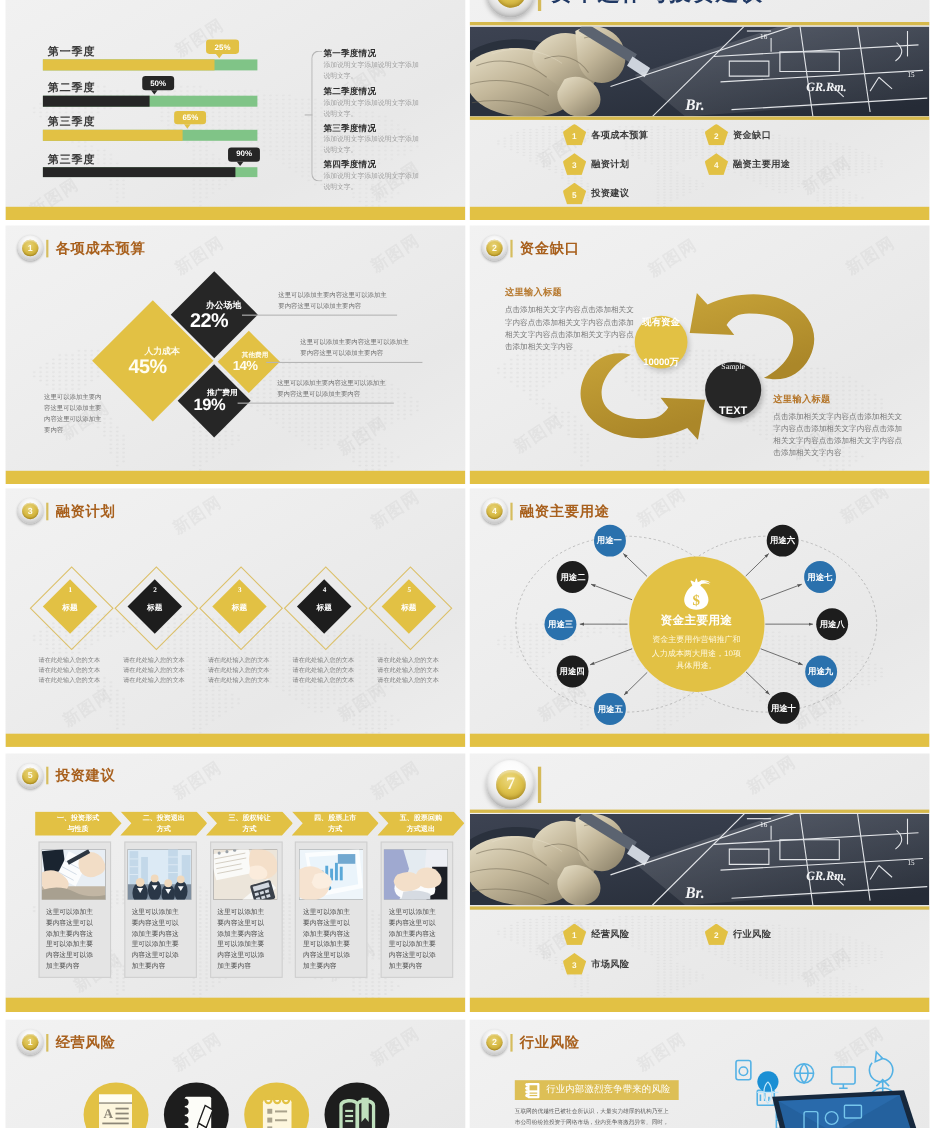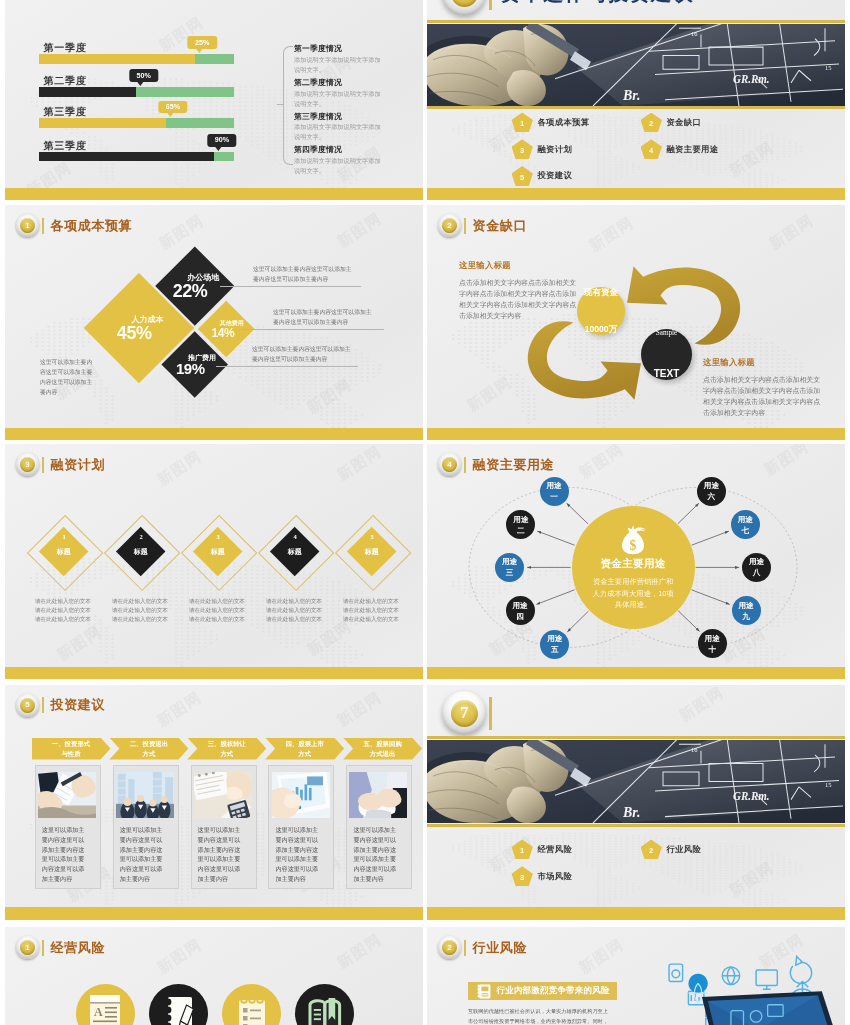--- a/index.html
+++ b/index.html
@@ -92,21 +92,21 @@
 
 .s5 .dout{position:absolute;border:0.9px solid #dcc069;transform:rotate(45deg);}
 .s5 .din{position:absolute;transform:rotate(45deg);display:flex;align-items:center;justify-content:center;}
 .s5 .din>span{transform:rotate(-45deg);font-size:7px;font-weight:bold;color:#fff;}
 .s5 .dnum{position:absolute;font-size:6.5px;font-weight:bold;text-align:center;width:12px;line-height:1;color:#fff;
   font-family:"Liberation Serif",serif;}
 .s5 .btxt{position:absolute;font-size:5.6px;line-height:1.6;color:#838383;width:60px;text-align:left;}
 
 
 .s6 .node{position:absolute;border-radius:50%;color:#fff;
-  display:flex;flex-direction:column;align-items:center;justify-content:center;
+  display:flex;flex-direction:row;align-items:center;justify-content:center;
   font-size:7.6px;font-weight:bold;line-height:1.45;}
 .s6 .blue{background:#2a71ad}.s6 .dk{background:#1d1d1d}
 .s6 .hub{position:absolute;border-radius:50%;background:#e2c144;
   display:flex;flex-direction:column;align-items:center;justify-content:center;color:#fff;}
 .s6 .hubt{font-size:10.6px;font-weight:bold;letter-spacing:.3px;margin-top:1px;}
 .s6 .hubb{font-size:7.3px;line-height:1.58;text-align:center;width:82px;margin-top:5px;color:#fff8e0;}
 
 
 .s7 .tab{position:absolute;height:22px;background:#e2c144;color:#fff;font-size:6.4px;
   font-weight:bold;display:flex;align-items:center;justify-content:center;text-align:center;
@@ -116,21 +116,21 @@
 .s7 .card{position:absolute;background:#e4e4e4;border:1px solid #cfcfcf;}
 .s7 .cimg{position:absolute;left:2.2px;top:6.7px;width:58px;height:46px;overflow:hidden;background:#888;}
 .s7 .ctxt{position:absolute;left:6.1px;top:59px;width:44px;font-size:6.1px;line-height:1.62;color:#4a4a4a;}
 
 
 .s8 .ic{position:absolute;width:56px;height:56px;border-radius:50%;
   display:flex;align-items:center;justify-content:center;}
 
 
 .s9 .ban{position:absolute;height:18.4px;background:#ddbf56;display:flex;align-items:center;
-  color:#fff;font-size:8.5px;font-weight:bold;letter-spacing:.2px;box-sizing:border-box;white-space:nowrap;}
+  color:#fff;font-size:8.5px;font-weight:normal;letter-spacing:.2px;box-sizing:border-box;white-space:nowrap;}
 .s9 .btxt{position:absolute;font-size:5.2px;line-height:1.95;color:#5a5a5a;}
 
 </style>
 </head>
 <body>
 
 <svg width="0" height="0" style="position:absolute" aria-hidden="true">
     <defs>
       <pattern id="dotpat" width="1" height="1" patternUnits="userSpaceOnUse">
         <circle cx="0.5" cy="0.5" r="0.22" fill="#d5d5d5"></circle>

